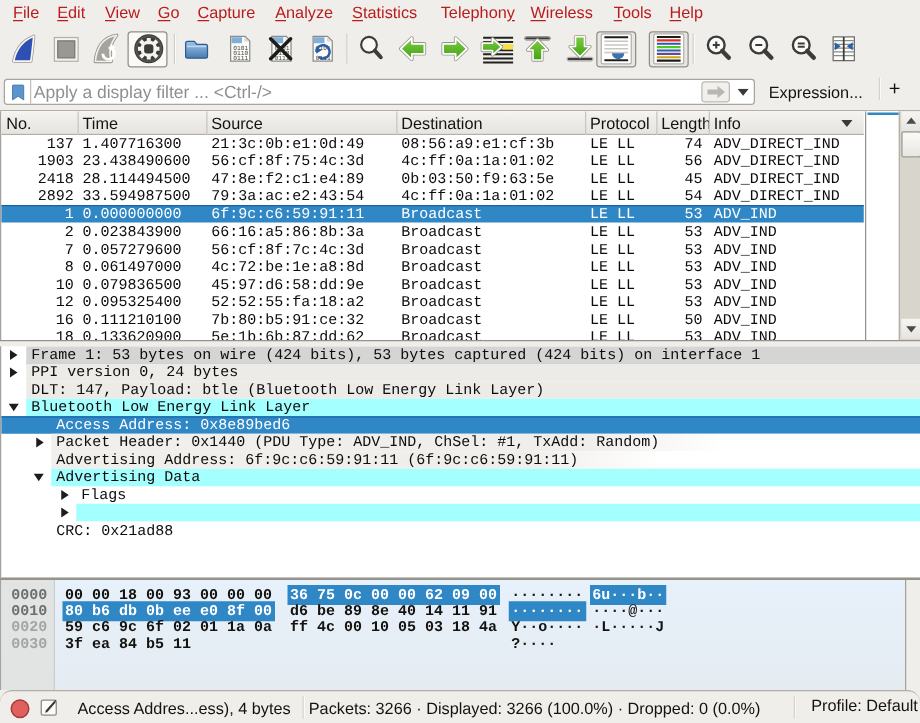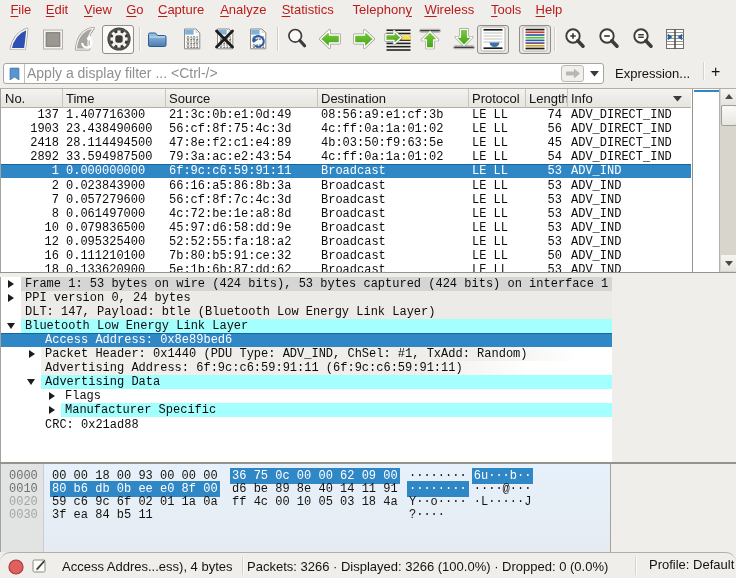--- a/index.html
+++ b/index.html
@@ -30,28 +30,28 @@
 .prow .c5{left:471px;width:90px;text-align:right;}
 .prow .c6{left:570px;}
 .psel{background:#2f87c6;color:#ffffff;box-shadow:inset 0 1px 0 #1565a5;}
 #minimap{position:absolute;left:691px;top:0;width:27px;height:183px;background:#ffffff;border-left:1px solid #96938c;box-sizing:border-box;}
 #mmline{position:absolute;left:1px;top:1px;width:25px;height:2px;background:#2f87c6;}
 #vscroll{position:absolute;left:718px;top:0;width:18px;height:183px;background:#d8d5cd;border-left:1px solid #b3b0a8;box-sizing:border-box;}
 .stepper{position:absolute;left:1px;width:16px;height:16px;background:linear-gradient(#f6f5f2,#e6e4df);}
 .sarrow{position:absolute;width:0;height:0;border-left:4px solid transparent;border-right:4px solid transparent;}
 #vslider{position:absolute;left:1px;top:16px;width:16px;height:21px;background:linear-gradient(#fbfaf9,#ececdf);background:linear-gradient(#fafaf8,#e8e6e1);border:1px solid #a09d95;border-radius:2px;box-sizing:border-box;}
 #splitter1{position:absolute;left:0;top:272px;width:736px;height:5px;background:#f0eeea;border-top:1px solid #96938c;box-sizing:border-box;}
-#details{position:absolute;left:0;top:277px;width:612px;height:185px;background:#ffffff;border-left:1px solid #a5a29b;box-sizing:border-box;font-family:"Liberation Mono",monospace;font-size:12px;color:#0c0c0c;overflow:hidden;}
+#details{position:absolute;left:0;top:277px;width:736px;height:185px;background:#ffffff;border-left:1px solid #a5a29b;box-sizing:border-box;font-family:"Liberation Mono",monospace;font-size:12px;color:#0c0c0c;overflow:hidden;}
 .drow{position:absolute;left:0;width:736px;height:14.05px;line-height:14.3px;white-space:pre;}
 .dhl{position:absolute;top:0;height:14.05px;left:0;right:0;}
 .dtxt{position:absolute;top:0;}
 .tri-r{position:absolute;width:0;height:0;border-top:4px solid transparent;border-bottom:4px solid transparent;border-left:6px solid #1c1c1c;top:3px;}
 .tri-d{position:absolute;width:0;height:0;border-left:4px solid transparent;border-right:4px solid transparent;border-top:6px solid #1c1c1c;top:4px;}
 #hexsep{position:absolute;left:0;top:462px;width:736px;height:2px;background:#96938c;}
-#hexpane{position:absolute;left:0;top:464px;width:611px;height:88px;background:linear-gradient(#e7f1fb,#e5ebf1);border-left:1px solid #a5a29b;border-right:1px solid #a5a29b;box-sizing:border-box;font-family:"Liberation Mono",monospace;font-size:12px;overflow:hidden;}
+#hexpane{position:absolute;left:0;top:464px;width:725px;height:88px;background:linear-gradient(#e7f1fb,#e5ebf1);border-left:1px solid #a5a29b;border-right:1px solid #a5a29b;box-sizing:border-box;font-family:"Liberation Mono",monospace;font-size:12px;overflow:hidden;font-weight:bold;}
 #hexoff{position:absolute;left:0;top:0;width:43px;height:88px;background:#e2e4e4;border-right:1px solid #c9cdd0;box-sizing:border-box;}
 .hrow{position:absolute;left:0;width:736px;height:13.1px;line-height:13.4px;white-space:pre;}
 .hoff{position:absolute;left:8px;}
 .hhex{position:absolute;left:51px;color:#14130f;}
 .hasc{position:absolute;left:408px;color:#14130f;}
 .hsel{background:#2f87c6;color:#ffffff;padding:1px 2px;margin:-1px -2px;}
 #statusbar{position:absolute;left:0;top:552px;width:736px;height:26px;background:#f0eeea;border-top:1px solid #b3afa7;box-sizing:border-box;font-size:13px;color:#151310;border-radius:10px;}
 .ssep{position:absolute;top:4px;width:1px;height:18px;background:#d6d3cd;border-right:1px solid #fbfaf8;}
 </style></head>
 <body>
@@ -296,21 +296,21 @@
       <span class="c2">56:cf:8f:75:4c:3d</span>
       <span class="c3">4c:ff:0a:1a:01:02</span>
       <span class="c4">LE LL</span>
       <span class="c5">56</span>
       <span class="c6">ADV_DIRECT_IND</span>
     </div>
 <div class="prow" style="top:47.2px">
       <span class="c0">2418</span>
       <span class="c1">28.114494500</span>
       <span class="c2">47:8e:f2:c1:e4:89</span>
-      <span class="c3">4b:03:50:f9:63:5e</span>
+      <span class="c3">0b:03:50:f9:63:5e</span>
       <span class="c4">LE LL</span>
       <span class="c5">45</span>
       <span class="c6">ADV_DIRECT_IND</span>
     </div>
 <div class="prow" style="top:61.3px">
       <span class="c0">2892</span>
       <span class="c1">33.594987500</span>
       <span class="c2">79:3a:ac:e2:43:54</span>
       <span class="c3">4c:ff:0a:1a:01:02</span>
       <span class="c4">LE LL</span>
@@ -404,21 +404,21 @@
 <div id="details">
 <div class="drow" style="top:0px"><div class="dhl" style="left:20px;background:#d5d6d4;border-bottom:1px solid #a8a8a6;"></div><div class="tri-r" style="left:7px"></div><div class="dtxt" style="left:24px">Frame 1: 53 bytes on wire (424 bits), 53 bytes captured (424 bits) on interface 1</div></div>
 <div class="drow" style="top:14.05px"><div class="dhl" style="left:20px;background:#edebe7;"></div><div class="tri-r" style="left:7px"></div><div class="dtxt" style="left:24px">PPI version 0, 24 bytes</div></div>
 <div class="drow" style="top:28.1px"><div class="dhl" style="left:20px;background:#edebe7;"></div><div class="dtxt" style="left:24px">DLT: 147, Payload: btle (Bluetooth Low Energy Link Layer)</div></div>
 <div class="drow" style="top:42.15px"><div class="dhl" style="left:20px;background:#a4ffff;"></div><div class="tri-d" style="left:6px"></div><div class="dtxt" style="left:24px">Bluetooth Low Energy Link Layer</div></div>
 <div class="drow" style="top:56.2px;background:#2f87c6;color:#ffffff;box-shadow:inset 0 1px 0 #1565a5;"><div class="dtxt" style="left:44px">Access Address: 0x8e89bed6</div></div>
 <div class="drow" style="top:70.25px"><div class="dhl" style="left:40px;background:linear-gradient(90deg,#f1efec 0,#f0eeeb 430px,#ffffff 540px);"></div><div class="tri-r" style="left:28px"></div><div class="dtxt" style="left:44px">Packet Header: 0x1440 (PDU Type: ADV_IND, ChSel: #1, TxAdd: Random)</div></div>
 <div class="drow" style="top:84.3px"><div class="dhl" style="left:40px;background:linear-gradient(90deg,#f1efec 0,#f0eeeb 380px,#ffffff 490px);"></div><div class="dtxt" style="left:44px">Advertising Address: 6f:9c:c6:59:91:11 (6f:9c:c6:59:91:11)</div></div>
 <div class="drow" style="top:98.35px"><div class="dhl" style="left:40px;background:#a4ffff;"></div><div class="tri-d" style="left:26px"></div><div class="dtxt" style="left:44px">Advertising Data</div></div>
 <div class="drow" style="top:112.4px"><div class="tri-r" style="left:48px"></div><div class="dtxt" style="left:64px">Flags</div></div>
-<div class="drow" style="top:126.45px"><div class="dhl" style="left:60px;background:#a4ffff;"></div><div class="tri-r" style="left:48px"></div><div class="dtxt" style="left:64px">Manufacturer Specific</div></div>
+<div class="drow" style="top:126.45px"><div class="dhl" style="left:60px;background:#a4ffff;"></div><div class="tri-r" style="left:48px"></div></div>
 <div class="drow" style="top:140.5px"><div class="dtxt" style="left:44px">CRC: 0x21ad88</div></div>
 </div>
 <div id="hexsep"></div>
 <div id="hexpane">
 <div id="hexoff"></div>
 <div class="hrow" style="top:6px"><span class="hoff" style="color:#6e6e6e">0000</span><span class="hhex">00 00 18 00 93 00 00 00  <span class="hsel">36 75 0c 00 00 62 09 00</span></span><span class="hasc">········ <span class="hsel">6u···b··</span></span></div>
 <div class="hrow" style="top:19.1px"><span class="hoff" style="color:#6e6e6e">0010</span><span class="hhex"><span class="hsel">80 b6 db 0b ee e0 8f 00</span>  d6 be 89 8e 40 14 11 91</span><span class="hasc"><span class="hsel">········</span> ····@···</span></div>
 <div class="hrow" style="top:32.2px"><span class="hoff" style="color:#a4a4a4">0020</span><span class="hhex">59 c6 9c 6f 02 01 1a 0a  ff 4c 00 10 05 03 18 4a</span><span class="hasc">Y··o···· ·L·····J</span></div>
 <div class="hrow" style="top:45.3px"><span class="hoff" style="color:#a4a4a4">0030</span><span class="hhex">3f ea 84 b5 11</span><span class="hasc">?····</span></div>
 </div>

